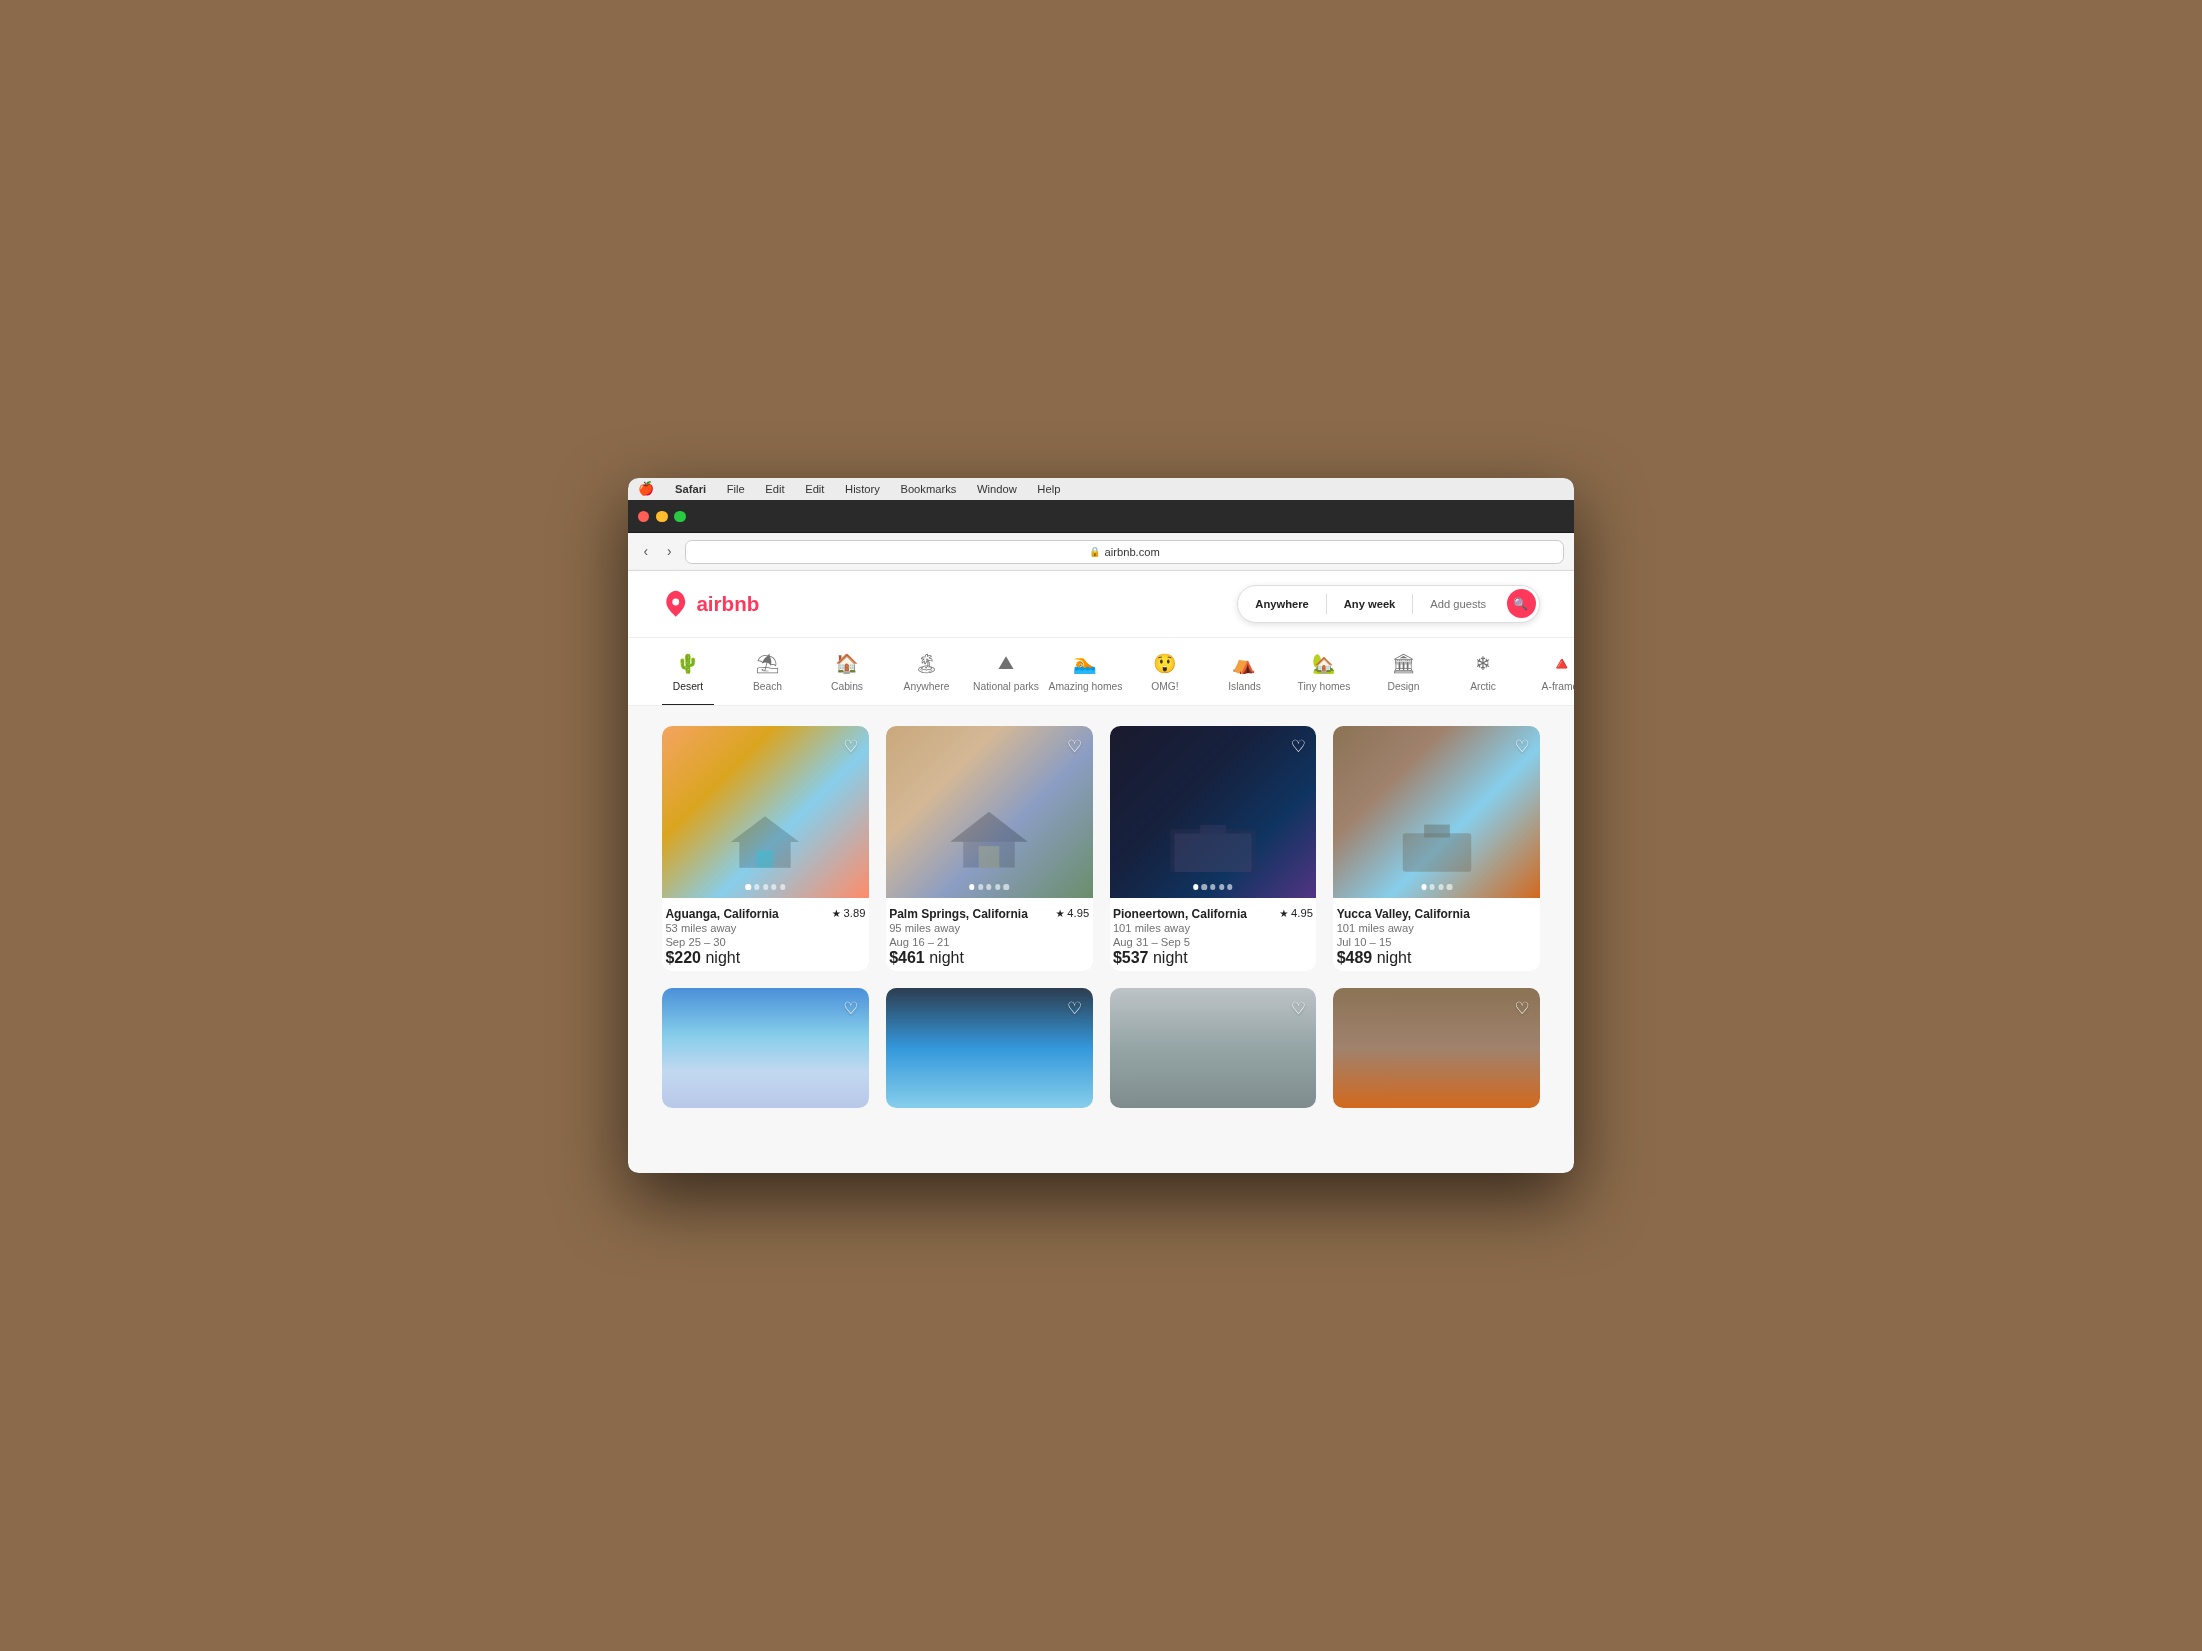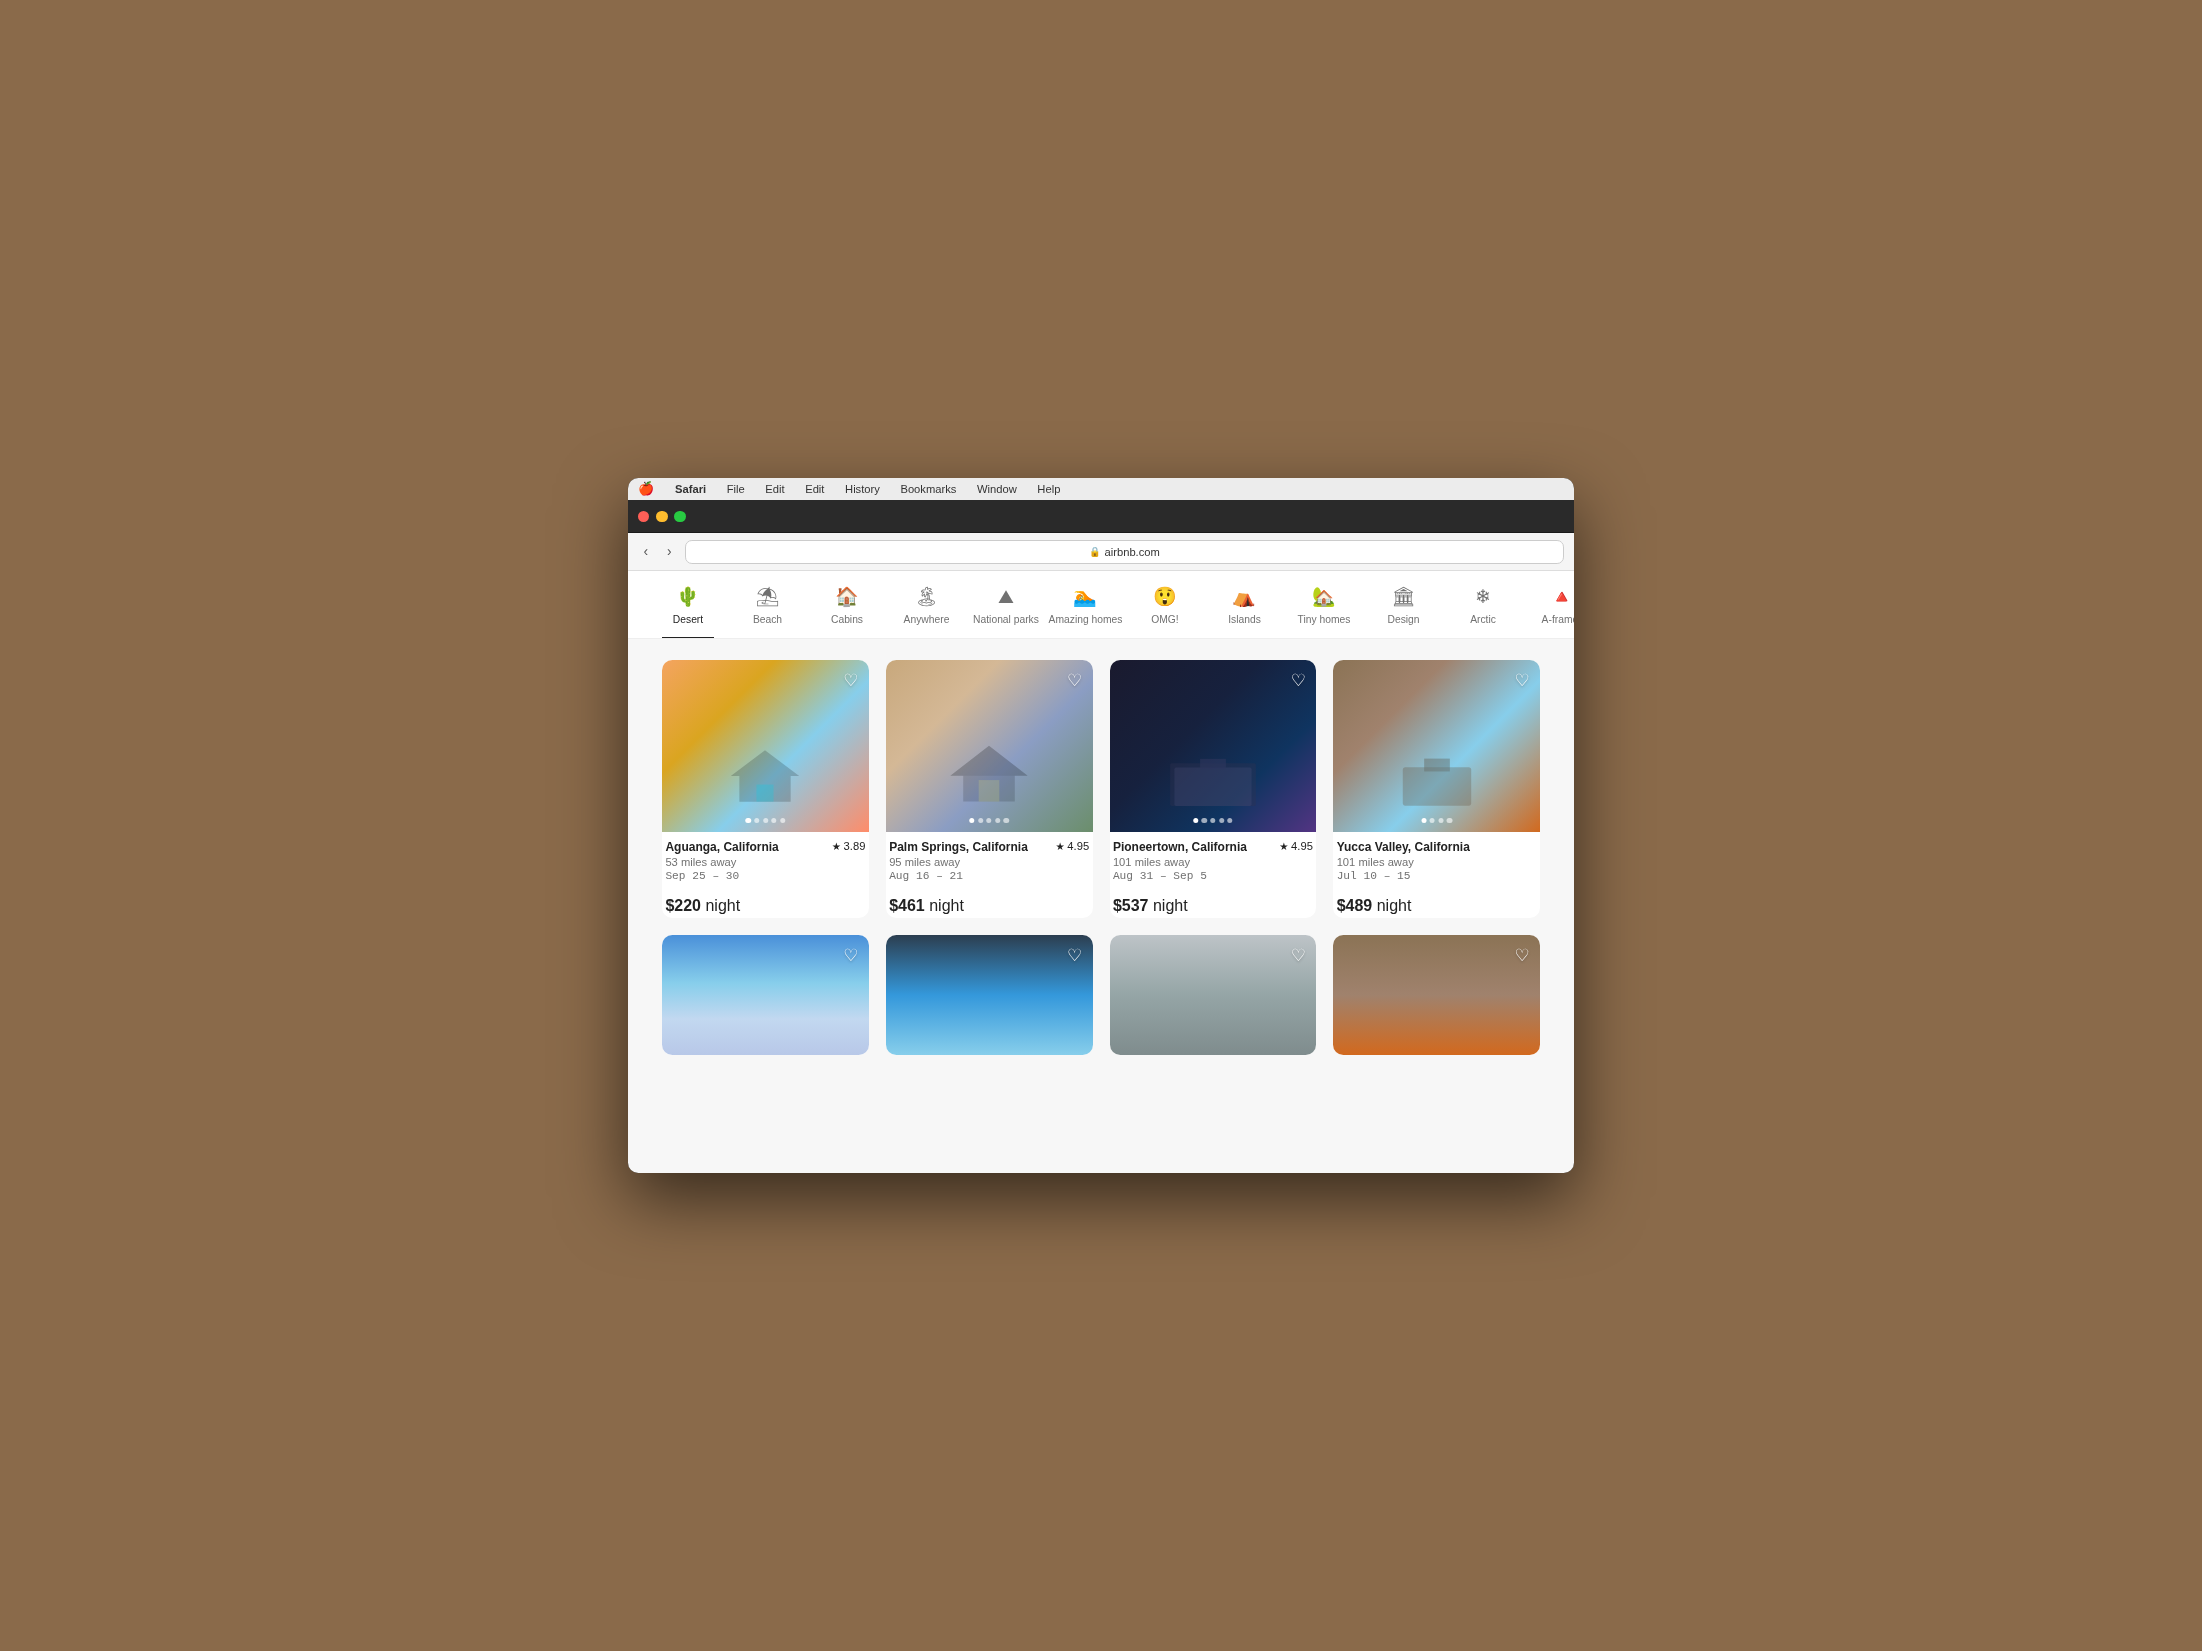--- a/index.html
+++ b/index.html
@@ -265,22 +265,21 @@
     }
     .star { color: #222; font-size: 10.3px; }
     .listing-distance {
       font-size: 11.2px;
       color: #717171;
       margin-bottom: 1.7px;
     }
     .listing-dates {
       font-size: 11.2px;
       color: #717171;
-      margin-bottom: 15px;
-      font-family: Liberation Mono, monospace;
+      margin-bottom: 1px;
     }
     .listing-price {
       font-size: 16px;
       color: #222;
     }
     .listing-price strong { font-weight: 600; }
 
     
     .img-desert1 {
       background: linear-gradient(135deg, #f4a460 0%, #daa520 30%, #87ceeb 60%, #ff8c69 100%);
@@ -350,20 +349,43 @@
     <button class="nav-btn">‹</button>
     <button class="nav-btn">›</button>
     <div class="address-bar">
       <span class="lock-icon">🔒</span>
       <span>airbnb.com</span>
     </div>
   </div>
 
   <div class="browser-content">
 
+    <div class="airbnb-header">
+      <div class="airbnb-logo">
+        <svg class="logo-icon" viewBox="0 0 32 32" fill="#FF385C">
+          <path d="M16 1C10.5 1 5 7 5 14c0 5.5 4 10.5 11 17 7-6.5 11-11.5 11-17C27 7 21.5 1 16 1zm0 17a4 4 0 1 1 0-8 4 4 0 0 1 0 8z"></path>
+        </svg>
+        <span>airbnb</span>
+      </div>
+
+      <div class="search-bar">
+        <div class="search-segment">
+          <div class="search-label">Anywhere</div>
+        </div>
+        <div class="search-divider"></div>
+        <div class="search-segment">
+          <div class="search-label">Any week</div>
+        </div>
+        <div class="search-divider"></div>
+        <div class="search-segment">
+          <div class="search-value">Add guests</div>
+        </div>
+        <button class="search-btn">🔍</button>
+      </div>
+    </div>
 
     <div class="category-nav">
       <div class="category-item active">
         <div class="category-icon">🌵</div>
         <span>Desert</span>
       </div>
       <div class="category-item">
         <div class="category-icon">⛱</div>
         <span>Beach</span>
       </div>

